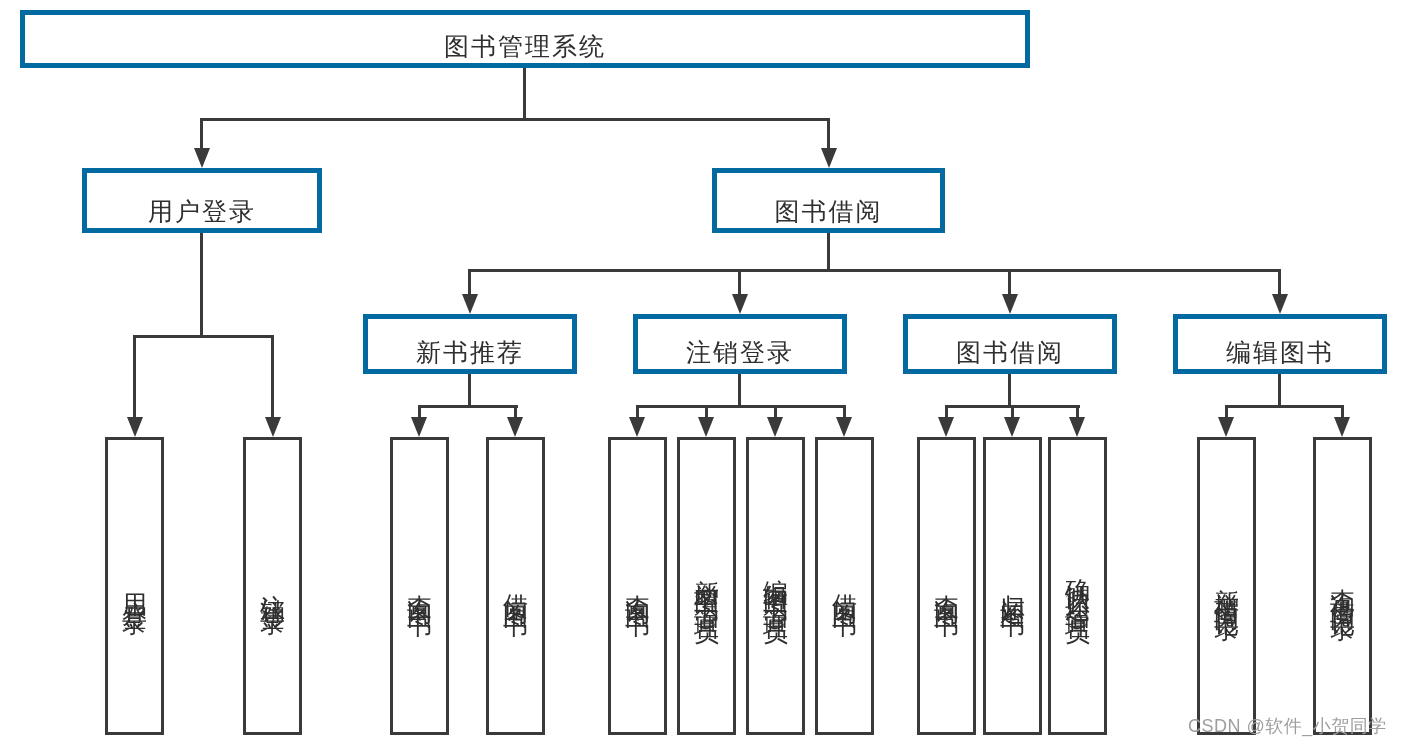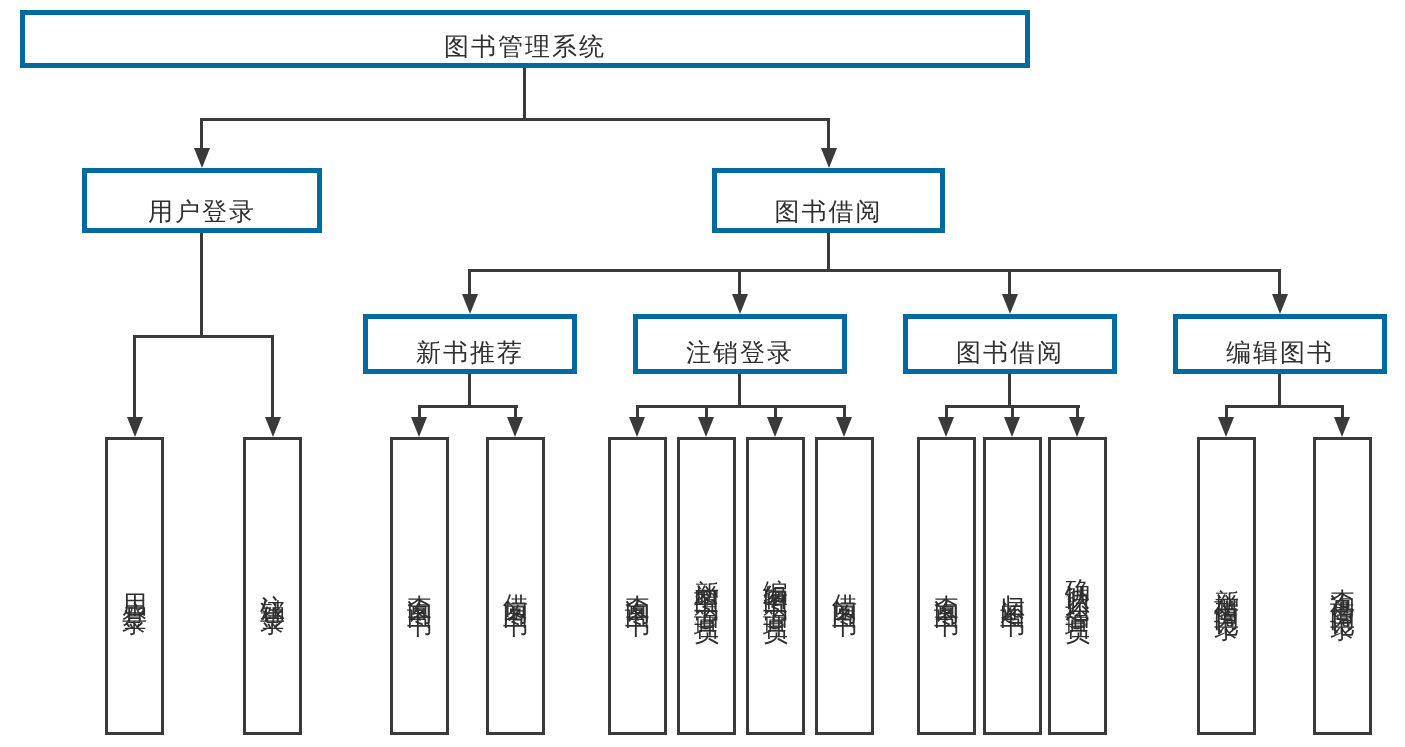--- a/index.html
+++ b/index.html
@@ -157,14 +157,17 @@
     <span class="vlabel">确认归还（管理员）</span>
   </div>
 
   <div class="vbox" style="left:1197px">
     <span class="vlabel">新增借阅记录</span>
   </div>
   <div class="vbox" style="left:1313px">
     <span class="vlabel">查询借阅记录</span>
   </div>
 
+  <div class="watermark">
+    <span>CSDN @软件_小贺同学</span>
+  </div>
 
 </div>
 
 </body></html>

